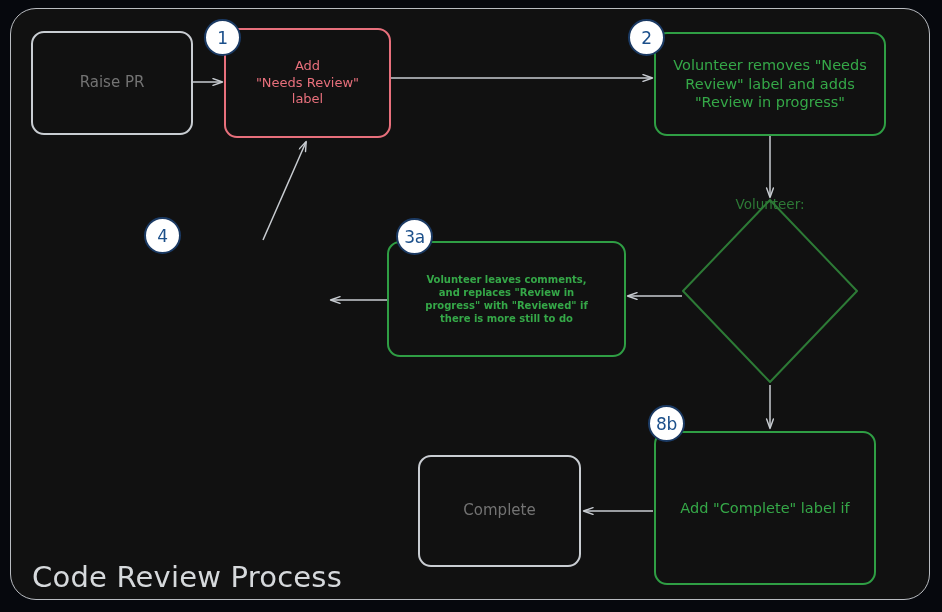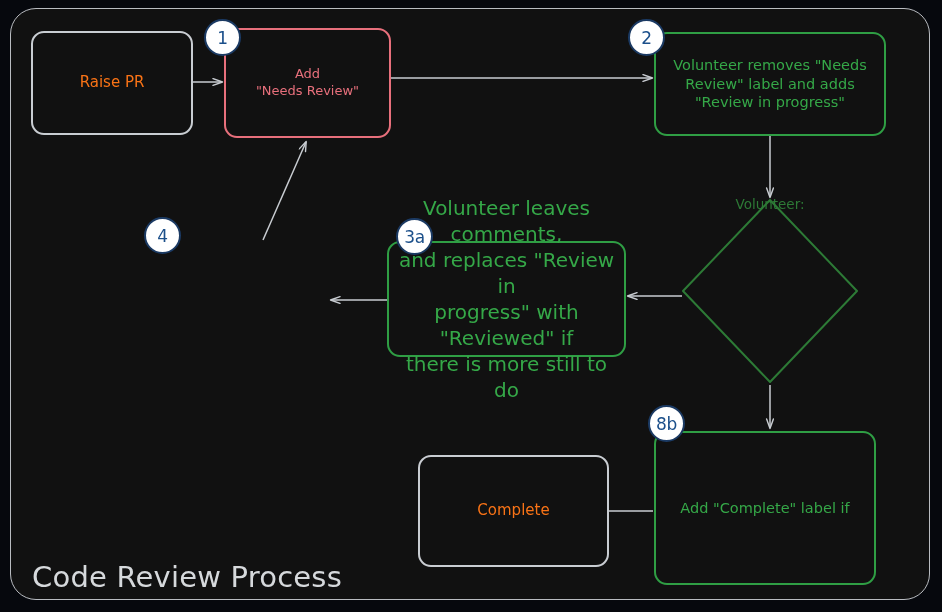--- a/index.html
+++ b/index.html
@@ -45,21 +45,21 @@
     align-items: center;
     justify-content: center;
     text-align: center;
     border-radius: 13px;
     border-width: 2px;
     border-style: solid;
     background: #111111;
     line-height: 1.30;
   }
   .node .txt { width: 100%; padding: 0 8px; box-sizing: border-box; }
-  .n-gray   { border-color: #c9cdd2; color: #f97316; }
+  .n-gray   { border-color: #c9cdd2; color: #737373; }
   .n-red    { border-color: #e8707c; color: #e8707c; }
   .n-green  { border-color: #2f9e44; color: #35a848; }
 
   
   .diamond {
     position: absolute;
     display: flex;
     justify-content: center;
     text-align: center;
     color: #2d7a36;
@@ -140,20 +140,21 @@
   </svg>
 
   <div class="node n-gray" style="left:31px; top:31px; width:162px; height:104px; font-size:15px;">
     <div class="txt">Raise PR</div>
   </div>
 
   <div class="node n-red" style="left:224px; top:28px; width:167px; height:110px; font-size:13px;">
     <div class="txt">
       <div>Add</div>
       <div>"Needs Review"</div>
+      <div>label</div>
     </div>
   </div>
   <div class="badge" style="left:204px; top:19px;">1</div>
 
   <div class="node n-green" style="left:654px; top:32px; width:232px; height:104px; font-size:14.5px;">
     <div class="txt">
       <div>Volunteer removes "Needs</div>
       <div>Review" label and adds</div>
       <div>"Review in progress"</div>
     </div>
@@ -162,37 +163,37 @@
 
   <div class="diamond" style="left:679px; top:196px; width:182px; height:190px; font-size:13.5px;">
     <svg class="dshape" viewBox="0 0 182 190" preserveAspectRatio="none">
       <path d="M91 4 L178 95 L91 186 L4 95 Z" fill="#111111" stroke="#2d7a36" stroke-width="2" stroke-linejoin="round"></path>
     </svg>
     <div class="dtext">
       <div>Volunteer:</div>
     </div>
   </div>
 
-  <div class="node n-green" style="left:387px; top:241px; width:239px; height:116px; font-size:20px;">
+  <div class="node n-green" style="left:387px; top:241px; width:239px; height:116px; font-size:10px;font-weight:bold;">
     <div class="txt">
       <div>Volunteer leaves comments,</div>
       <div>and replaces "Review in</div>
       <div>progress" with "Reviewed" if</div>
       <div>there is more still to do</div>
     </div>
   </div>
   <div class="badge" style="left:396px; top:218px;">3a</div>
 
   <div class="badge" style="left:144px; top:217px;">4</div>
 
   <div class="node n-green" style="left:654px; top:431px; width:222px; height:154px; font-size:14.5px;">
     <div class="txt">
       <div>Add "Complete" label if</div>
     </div>
   </div>
   <div class="badge" style="left:648px; top:405px;">8b</div>
 
-  <div class="node n-gray" style="left:418px; top:455px; width:191px; height:112px; font-size:15px;">
+  <div class="node n-gray" style="left:418px; top:455px; width:163px; height:112px; font-size:15px;">
     <div class="txt">Complete</div>
   </div>
 
   <div id="title">Code Review Process</div>
 </div>
 
 </body></html>

